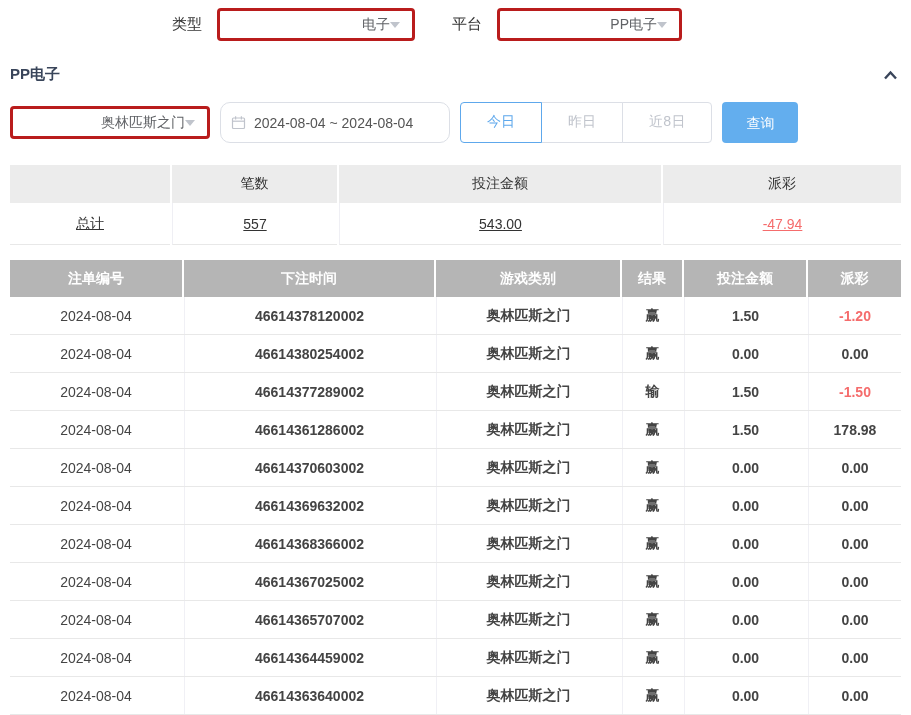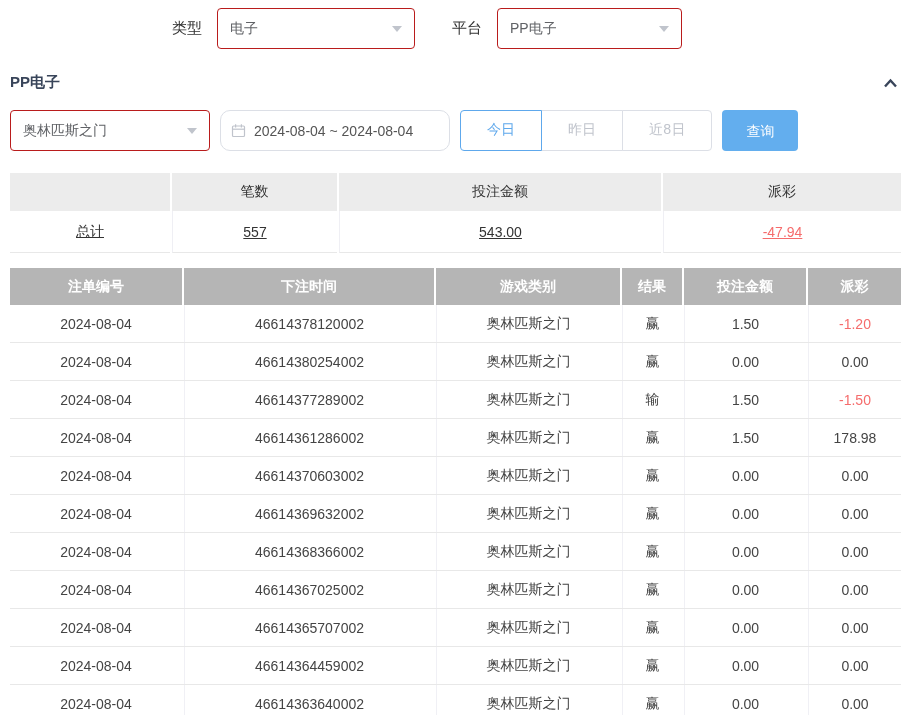--- a/index.html
+++ b/index.html
@@ -3,22 +3,22 @@
 <meta charset="utf-8">
 <style>
   * { margin: 0; padding: 0; box-sizing: border-box; }
   html, body { width: 911px; height: 715px; overflow: hidden; background: #fff;
     font-family: "Liberation Sans", "DejaVu Sans", sans-serif; }
 
   
   .top-filters { display: flex; align-items: center; padding: 8px 0 0 172px; }
   .filter-label { font-size: 15px; color: #333; margin-right: 15px; white-space: nowrap; }
   .filter-label.second { margin-left: 37px; }
-  .selectbox { height: 41px; border: 1px solid #b91c1c; border-radius: 4px;
-    display: flex; align-items: center; justify-content: space-between;
+  .selectbox { height: 33px; border: 3px solid #b91c1c; border-radius: 4px;
+    display: flex; align-items: center; justify-content: flex-end;
     padding: 0 12px; font-size: 14px; color: #606266; background: #fff; cursor: pointer; }
   .selectbox .caret { width: 0; height: 0; border-left: 5px solid transparent;
     border-right: 5px solid transparent; border-top: 6px solid #c0c4cc; }
   .w198 { width: 198px; }
   .w185 { width: 185px; }
   .w200 { width: 200px; }
 
   
   .section-header { display: flex; align-items: center; justify-content: space-between;
     padding: 0 12px 0 10px; margin-top: 24px; }
@@ -50,21 +50,21 @@
   .summary .sbody .cell { height: 42px; color: #333; border-bottom: 1px solid #e8e8e8; text-decoration: underline; }
   .summary .sbody .cell + .cell { border-left: 1px solid #efeff4; }
 
   
   .bet-table { margin: 15px 10px 0 10px; }
   .trow { display: grid; grid-template-columns: 172px 250px 184px 60px 122px 1fr; column-gap: 2px; }
   .trow .cell { display: flex; align-items: center; justify-content: center; font-size: 14px; }
   .thead .cell { background: #b5b5b5; color: #fff; font-weight: bold; height: 37px; }
   .tbody .trow { border-bottom: 1px solid #e8e8e8; }
   .tbody .cell { height: 37px; color: #444; }
-  .tbody .cell + .cell { border-left: 1px solid #f0f0f5; }
+  .tbody .cell + .cell { border-left: 1px solid #f0f0f5; font-weight: bold; }
   .neg { color: #f56c6c !important; }
 </style>
 </head>
 <body>
 
 <div class="top-filters">
   <span class="filter-label">类型</span>
   <div class="selectbox w198">
     <span>电子</span>
     <span class="caret"></span>

